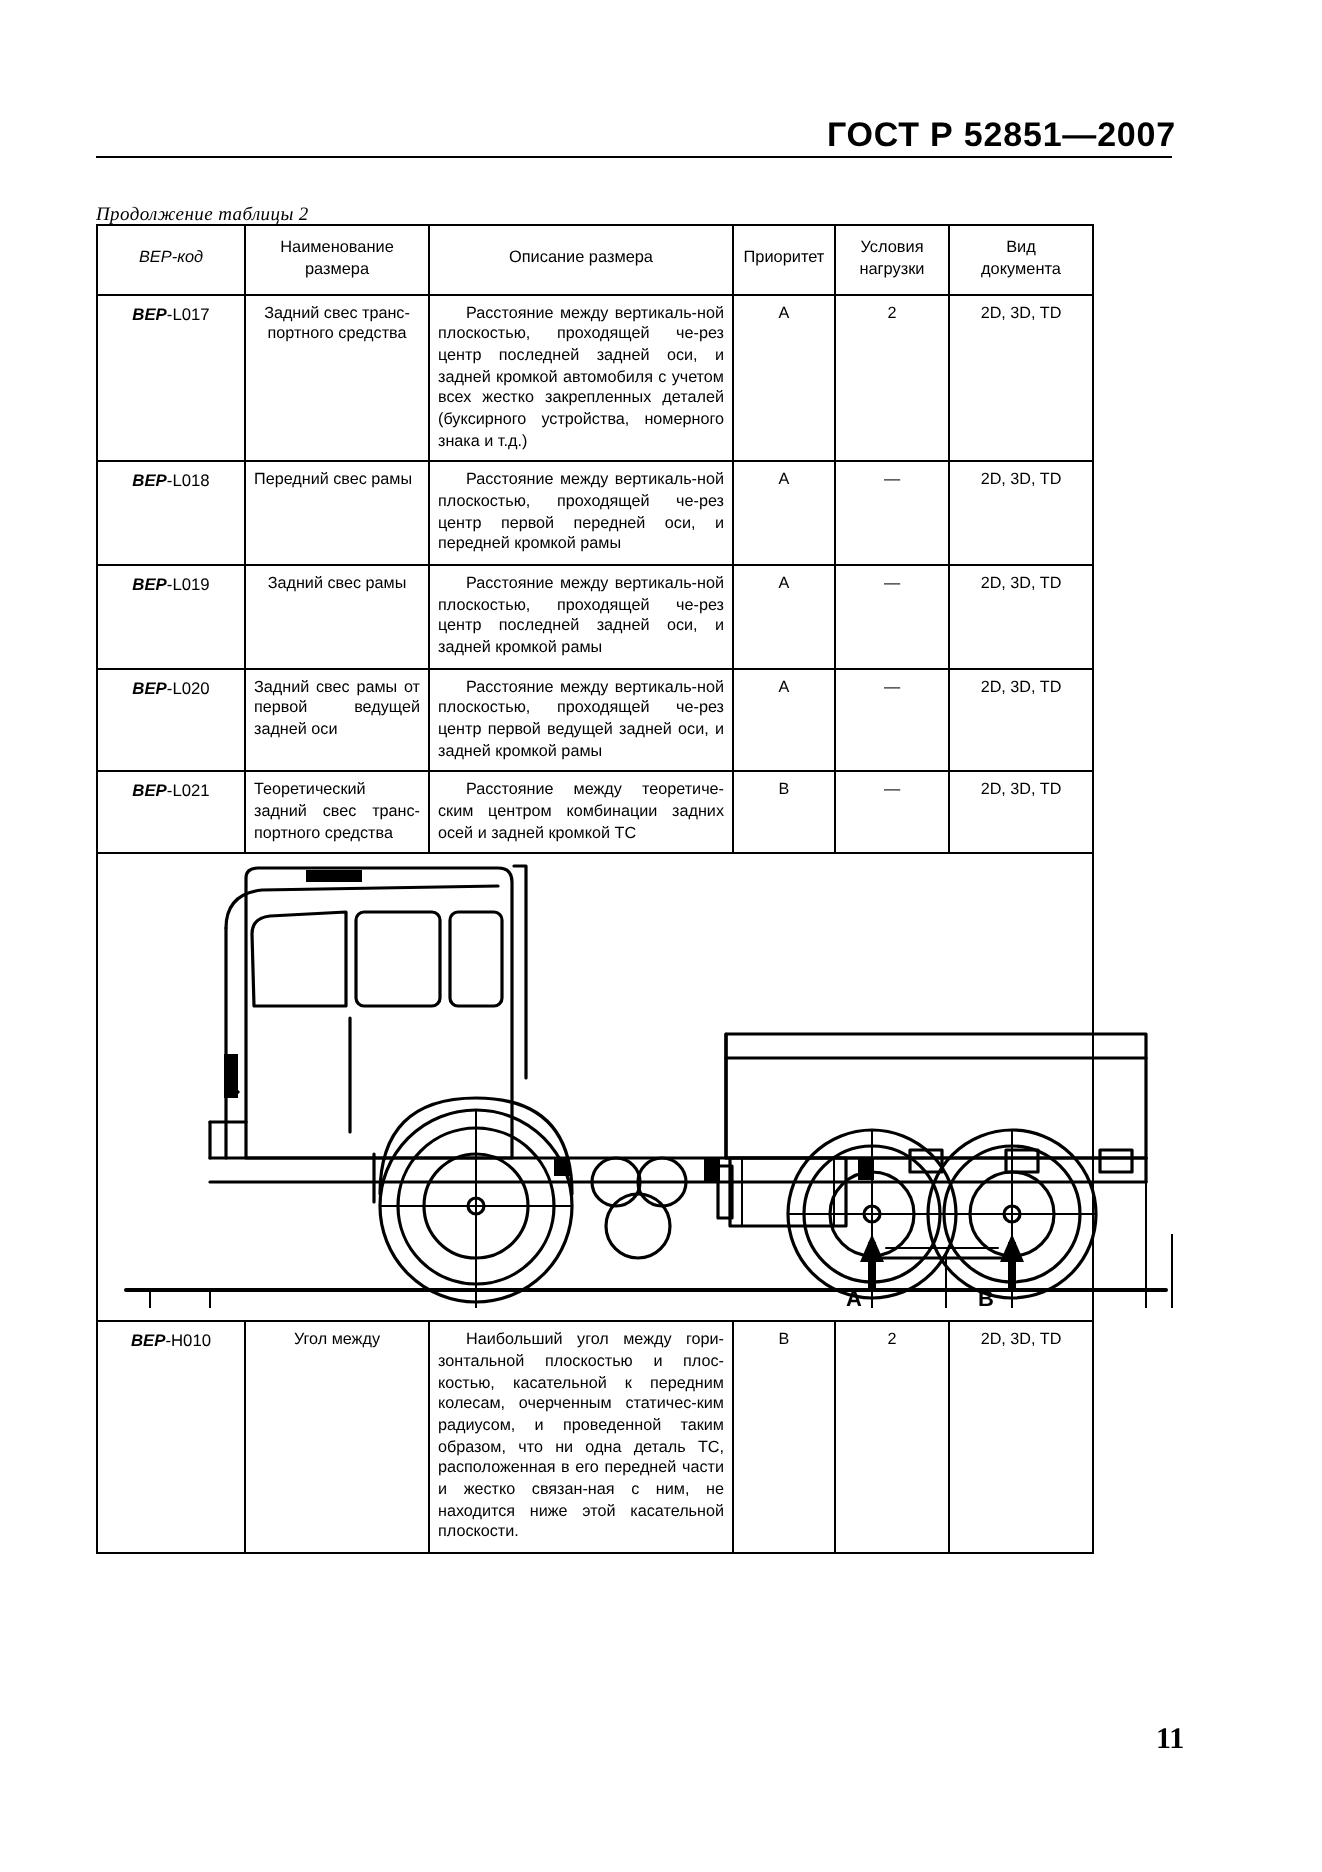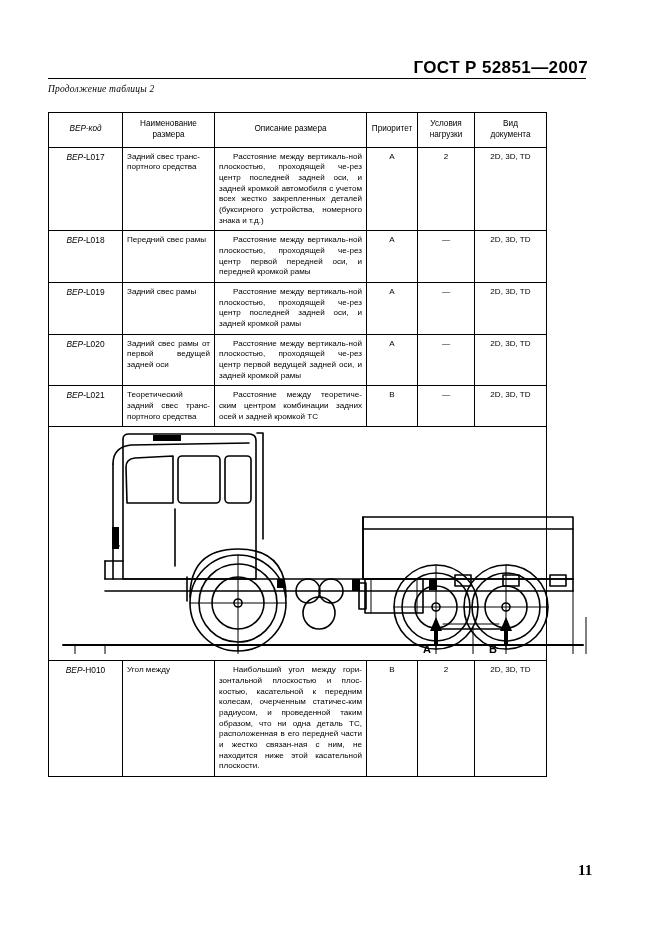--- a/index.html
+++ b/index.html
@@ -30,21 +30,21 @@
     position: absolute;
     top: 78px;
     left: 48px;
     width: 538px;
     height: 1px;
     background: #000;
   }
 
   .table-caption {
     position: absolute;
-    top: 84px;
+    top: 103px;
     left: 48px;
     font-size: 9.5px;
     font-style: italic;
     font-family: "Liberation Serif", serif;
     letter-spacing: 0.2px;
   }
 
   
   .gost-table {
     position: absolute;
@@ -74,22 +74,23 @@
   .col-desc   { width: 152px; }
   .col-prio   { width: 51px; }
   .col-load   { width: 57px; }
   .col-doc    { width: 72px; }
 
   .cell-code {
     text-align: center;
     font-size: 8.4px;
     padding-top: 7px;
   }
-  .cell-code .bep { font-style: italic; }
+  .cell-code .bep { font-style: italic; font-weight: bold; }
   .cell-name {
+    text-align: center;
     padding-top: 7px;
     hyphens: manual;
   }
   .cell-name.just {
     text-align: justify;
     text-align-last: left;
     margin-left: 20px;
   }
   .cell-desc {
     text-align: justify;

